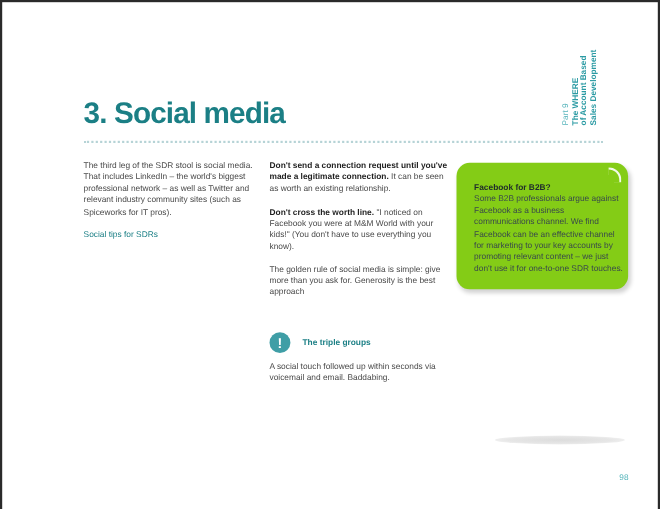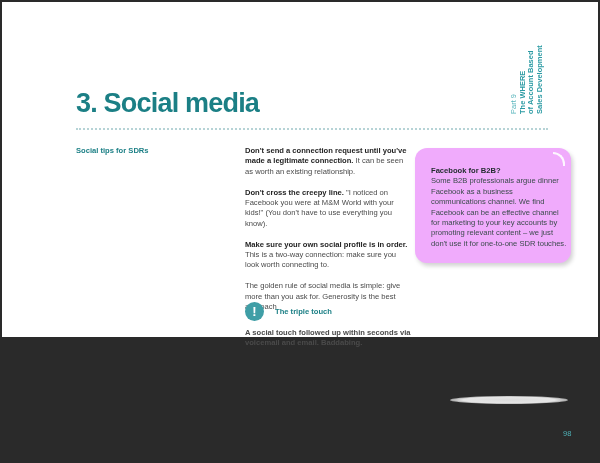--- a/index.html
+++ b/index.html
@@ -1,19 +1,19 @@
 <!DOCTYPE html>
 <html><head>
   <meta charset="utf-8">
   <style>
     * { box-sizing: border-box; margin: 0; padding: 0; }
     html, body { width: 600px; height: 463px; overflow: hidden; background: #2a2a2a; }
     body { font-family: "Liberation Sans", sans-serif; }
     .page {
-      position: absolute; left: 2px; top: 2px; width: 596px; height: 335px;
+      position: absolute; left: 2px; top: 2px; width: 596px; height: 461px;
       background: #ffffff;
     }
     .title {
       position: absolute; left: 74px; top: 86px;
       font-size: 27px; font-weight: bold; color: #1b7f85;
       letter-spacing: -0.8px;
     }
     .rule {
       position: absolute; left: 74px; top: 126px; width: 472px; height: 0;
       border-top: 2px dotted #b6d3d6;
@@ -26,24 +26,24 @@
     }
     .side-label .part { font-weight: normal; color: #58b5bc; }
     .side-label .strong { font-weight: bold; }
     .col {
       position: absolute; top: 144px; font-size: 7.6px; line-height: 10.4px; color: #4a4a4a;
     }
     .col1 { left: 74px; width: 160px; }
     .col2 { left: 243px; width: 165px; }
     .col p { margin-bottom: 10.4px; }
     .col b { color: #1f1f1f; }
-    .subhead { color: #1b7f85; font-weight: bold; }
+    .subhead { color: #1b7f85; font-weight: normal; }
     .callout {
       position: absolute; left: 413px; top: 146px; width: 156px; height: 115px;
-      background: #f0abfc; border-radius: 12px;
+      background: #84cc16; border-radius: 12px;
       box-shadow: 2px 3px 4px rgba(0,0,0,0.18);
     }
     .callout .gloss {
       position: absolute; right: 6px; top: 4px; width: 12px; height: 14px;
       border-top: 2px solid #ffffff; border-right: 2px solid #ffffff;
       border-top-right-radius: 12px; opacity: 0.9;
     }
     .callout .text {
       position: absolute; left: 16px; top: 18px; width: 136px;
       font-size: 7.6px; line-height: 10.4px; color: #3a4a4b;
@@ -56,21 +56,21 @@
       position: absolute; left: 0; top: 0; width: 19px; height: 19px; border-radius: 50%;
       background: #3f9ea6; color: #ffffff; font-weight: bold; font-size: 13px;
       text-align: center; line-height: 19px;
     }
     .triple-title {
       position: absolute; left: 30px; top: 5px; font-size: 7.6px; font-weight: bold; color: #1b7f85;
       white-space: nowrap;
     }
     .triple-body {
       position: absolute; left: 0; top: 26px; width: 170px;
-      font-size: 7.6px; line-height: 10.4px; color: #4a4a4a; font-weight: bold;
+      font-size: 7.6px; line-height: 10.4px; color: #4a4a4a;
     }
     .shadow-bar {
       position: absolute; left: 448px; top: 394px; width: 118px; height: 8px;
       border-radius: 50%;
       background: radial-gradient(ellipse at center, #dcdcdc 0%, #e6e6e6 55%, rgba(240,240,240,0) 100%);
     }
     .page-num {
       position: absolute; left: 561px; top: 427px; font-size: 7.5px; color: #4fb2b8;
     }
   </style>
@@ -83,39 +83,39 @@
   <div class="rule"></div>
 
   <div class="side-label">
     <div class="part">Part 9</div>
     <div class="strong">The WHERE</div>
     <div class="strong">of Account Based</div>
     <div class="strong">Sales Development</div>
   </div>
 
   <div class="col col1">
+    <p>The third leg of the SDR stool is social media. That includes LinkedIn – the world's biggest professional network – as well as Twitter and relevant industry community sites (such as Spiceworks for IT pros).</p>
     <div class="subhead">Social tips for SDRs</div>
   </div>
 
   <div class="col col2">
     <p><b>Don't send a connection request until you've made a legitimate connection.</b><span> It can be seen as worth an existing relationship.</span></p>
-    <p><b>Don't cross the creepy line.</b><span> "I noticed on Facebook you were at M&amp;M World with your kids!" (You don't have to use everything you know).</span></p>
-    <p><b>Make sure your own social profile is in order.</b><span> This is a two-way connection: make sure you look worth connecting to.</span></p>
+    <p><b>Don't cross the worth line.</b><span> "I noticed on Facebook you were at M&amp;M World with your kids!" (You don't have to use everything you know).</span></p>
     <p>The golden rule of social media is simple: give more than you ask for. Generosity is the best approach</p>
   </div>
 
   <div class="triple">
     <div class="bang">!</div>
-    <div class="triple-title">The triple touch</div>
+    <div class="triple-title">The triple groups</div>
     <div class="triple-body">A social touch followed up within seconds via voicemail and email. Baddabing.</div>
   </div>
 
   <div class="callout">
     <div class="gloss"></div>
     <div class="text">
       <b>Facebook for B2B?</b><br>
-      <span>Some B2B professionals argue dinner Facebook as a business communications channel. We find Facebook can be an effective channel for marketing to your key accounts by promoting relevant content – we just don't use it for one-to-one SDR touches.</span>
+      <span>Some B2B professionals argue against Facebook as a business communications channel. We find Facebook can be an effective channel for marketing to your key accounts by promoting relevant content – we just don't use it for one-to-one SDR touches.</span>
     </div>
   </div>
 
   <div class="shadow-bar"></div>
   <div class="page-num">98</div>
 </div>
 
 </body></html>

